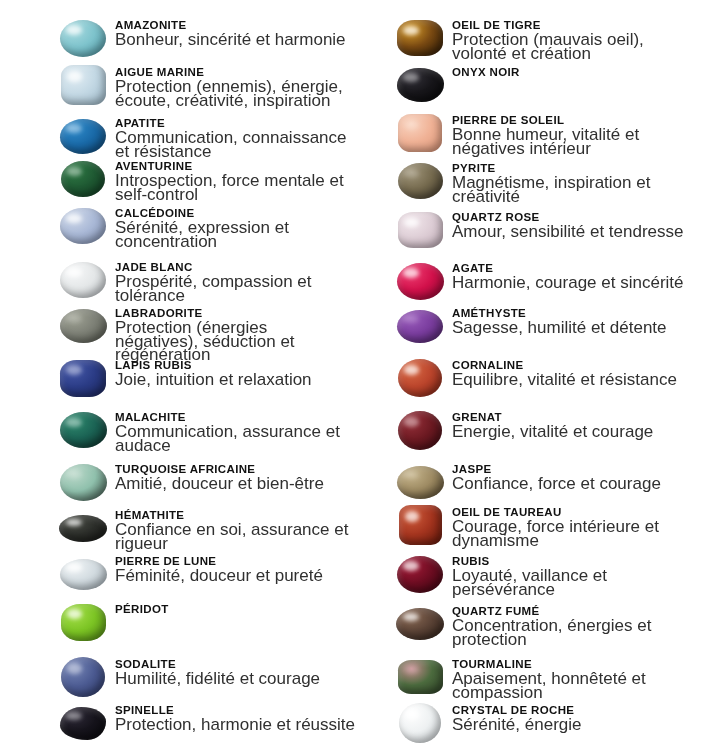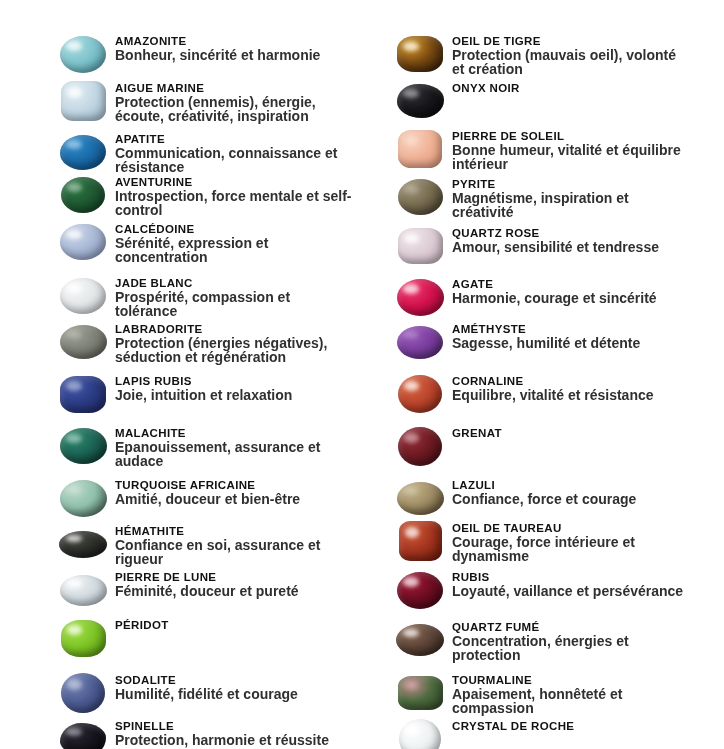--- a/index.html
+++ b/index.html
@@ -15,21 +15,21 @@
     overflow: hidden;
   }
   .sheet {
     position: relative;
     width: 724px;
     height: 749px;
     background: #ffffff;
   }
   .column {
     position: absolute;
-    top: 16px;
+    top: 0;
     width: 362px;
     height: 732px;
   }
   .col-left  { left: 0; }
   .col-right { left: 362px; }
 
   .entry {
     position: absolute;
     left: 0;
     width: 362px;
@@ -78,22 +78,22 @@
   .name {
     font-size: 11.5px;
     font-weight: bold;
     letter-spacing: 0.35px;
     line-height: 14px;
     color: #111111;
     margin: 0 0 1px 0;
     white-space: nowrap;
   }
   .desc {
-    font-size: 14px;
-    font-weight: bold;
+    font-size: 17px;
+    font-weight: normal;
     line-height: 13.5px;
     color: #303030;
     margin: 0;
   }
 </style>
 </head>
 <body>
 
 <div class="sheet">
   <div class="column col-left" id="col-left">
@@ -168,21 +168,21 @@
           <div class="name">LAPIS RUBIS</div>
           <div class="desc">Joie, intuition et relaxation</div>
         </div>
       </div>
       <div class="entry" style="top: 410px;">
         <div class="stone-wrap">
           <div class="stone " style="width: 47px; height: 36px; border-radius: 50%; background: radial-gradient(at 30% 26%, rgb(46, 138, 110) 0%, rgb(27, 99, 84) 46%, rgb(11, 44, 39) 100%); box-shadow: rgba(0, 0, 0, 0.3) -3px -4px 7px inset, rgba(255, 255, 255, 0.18) 2px 3px 6px inset;"></div>
         </div>
         <div class="textblock">
           <div class="name">MALACHITE</div>
-          <div class="desc">Epanouissement, assurance et audace</div>
+          <div class="desc">Communication, assurance et audace</div>
         </div>
       </div>
       <div class="entry" style="top: 462px;">
         <div class="stone-wrap">
           <div class="stone dull" style="width: 47px; height: 37px; border-radius: 50%; background: radial-gradient(at 30% 26%, rgb(188, 217, 202) 0%, rgb(143, 192, 172) 46%, rgb(58, 79, 68) 100%); box-shadow: rgba(0, 0, 0, 0.3) -3px -4px 7px inset, rgba(255, 255, 255, 0.18) 2px 3px 6px inset;"></div>
         </div>
         <div class="textblock">
           <div class="name">TURQUOISE AFRICAINE</div>
           <div class="desc">Amitié, douceur et bien-être</div>
         </div>
@@ -249,21 +249,21 @@
         <div class="textblock">
           <div class="name">ONYX NOIR</div>
         </div>
       </div>
       <div class="entry" style="top: 113px;">
         <div class="stone-wrap">
           <div class="stone dull" style="width: 44px; height: 38px; border-radius: 30%; background: radial-gradient(at 30% 26%, rgb(249, 212, 192) 0%, rgb(240, 178, 150) 46%, rgb(215, 146, 117) 100%); box-shadow: rgba(0, 0, 0, 0.3) -3px -4px 7px inset, rgba(255, 255, 255, 0.18) 2px 3px 6px inset;"></div>
         </div>
         <div class="textblock">
           <div class="name">PIERRE DE SOLEIL</div>
-          <div class="desc">Bonne humeur, vitalité et équilibre intérieur</div>
+          <div class="desc">Bonne humeur, vitalité et négatives intérieur</div>
         </div>
       </div>
       <div class="entry" style="top: 161px;">
         <div class="stone-wrap">
           <div class="stone dull" style="width: 45px; height: 36px; border-radius: 50%; background: radial-gradient(at 30% 26%, rgb(160, 149, 122) 0%, rgb(117, 106, 78) 46%, rgb(58, 51, 38) 100%); box-shadow: rgba(0, 0, 0, 0.3) -3px -4px 7px inset, rgba(255, 255, 255, 0.18) 2px 3px 6px inset;"></div>
         </div>
         <div class="textblock">
           <div class="name">PYRITE</div>
           <div class="desc">Magnétisme, inspiration et créativité</div>
         </div>
@@ -303,28 +303,29 @@
           <div class="name">CORNALINE</div>
           <div class="desc">Equilibre, vitalité et résistance</div>
         </div>
       </div>
       <div class="entry" style="top: 410px;">
         <div class="stone-wrap">
           <div class="stone " style="width: 44px; height: 39px; border-radius: 50%; background: radial-gradient(at 30% 26%, rgb(151, 48, 58) 0%, rgb(109, 26, 34) 46%, rgb(60, 10, 16) 100%); box-shadow: rgba(0, 0, 0, 0.3) -3px -4px 7px inset, rgba(255, 255, 255, 0.18) 2px 3px 6px inset;"></div>
         </div>
         <div class="textblock">
           <div class="name">GRENAT</div>
+          <div class="desc">Energie, vitalité et courage</div>
         </div>
       </div>
       <div class="entry" style="top: 462px;">
         <div class="stone-wrap">
           <div class="stone dull" style="width: 47px; height: 33px; border-radius: 50%; background: radial-gradient(at 30% 26%, rgb(198, 181, 140) 0%, rgb(157, 138, 98) 46%, rgb(78, 65, 40) 100%); box-shadow: rgba(0, 0, 0, 0.3) -3px -4px 7px inset, rgba(255, 255, 255, 0.18) 2px 3px 6px inset;"></div>
         </div>
         <div class="textblock">
-          <div class="name">LAZULI</div>
+          <div class="name">JASPE</div>
           <div class="desc">Confiance, force et courage</div>
         </div>
       </div>
       <div class="entry" style="top: 505px;">
         <div class="stone-wrap">
           <div class="stone shiny" style="width: 43px; height: 40px; border-radius: 26%; background: radial-gradient(at 30% 26%, rgb(207, 91, 58) 0%, rgb(165, 53, 31) 46%, rgb(95, 21, 8) 100%); box-shadow: rgba(0, 0, 0, 0.3) -3px -4px 7px inset, rgba(255, 255, 255, 0.18) 2px 3px 6px inset;"></div>
         </div>
         <div class="textblock">
           <div class="name">OEIL DE TAUREAU</div>
           <div class="desc">Courage, force intérieure et dynamisme</div>
@@ -356,16 +357,17 @@
           <div class="name">TOURMALINE</div>
           <div class="desc">Apaisement, honnêteté et compassion</div>
         </div>
       </div>
       <div class="entry" style="top: 703px;">
         <div class="stone-wrap">
           <div class="stone shiny" style="width: 42px; height: 40px; border-radius: 50%; background: radial-gradient(at 30% 26%, rgb(255, 255, 255) 0%, rgb(238, 241, 242) 46%, rgb(205, 211, 214) 100%); box-shadow: rgba(0, 0, 0, 0.3) -3px -4px 7px inset, rgba(255, 255, 255, 0.18) 2px 3px 6px inset;"></div>
         </div>
         <div class="textblock">
           <div class="name">CRYSTAL DE ROCHE</div>
+          <div class="desc">Sérénité, énergie</div>
         </div>
       </div>
     </div>
 </div>
 
 </body></html>

